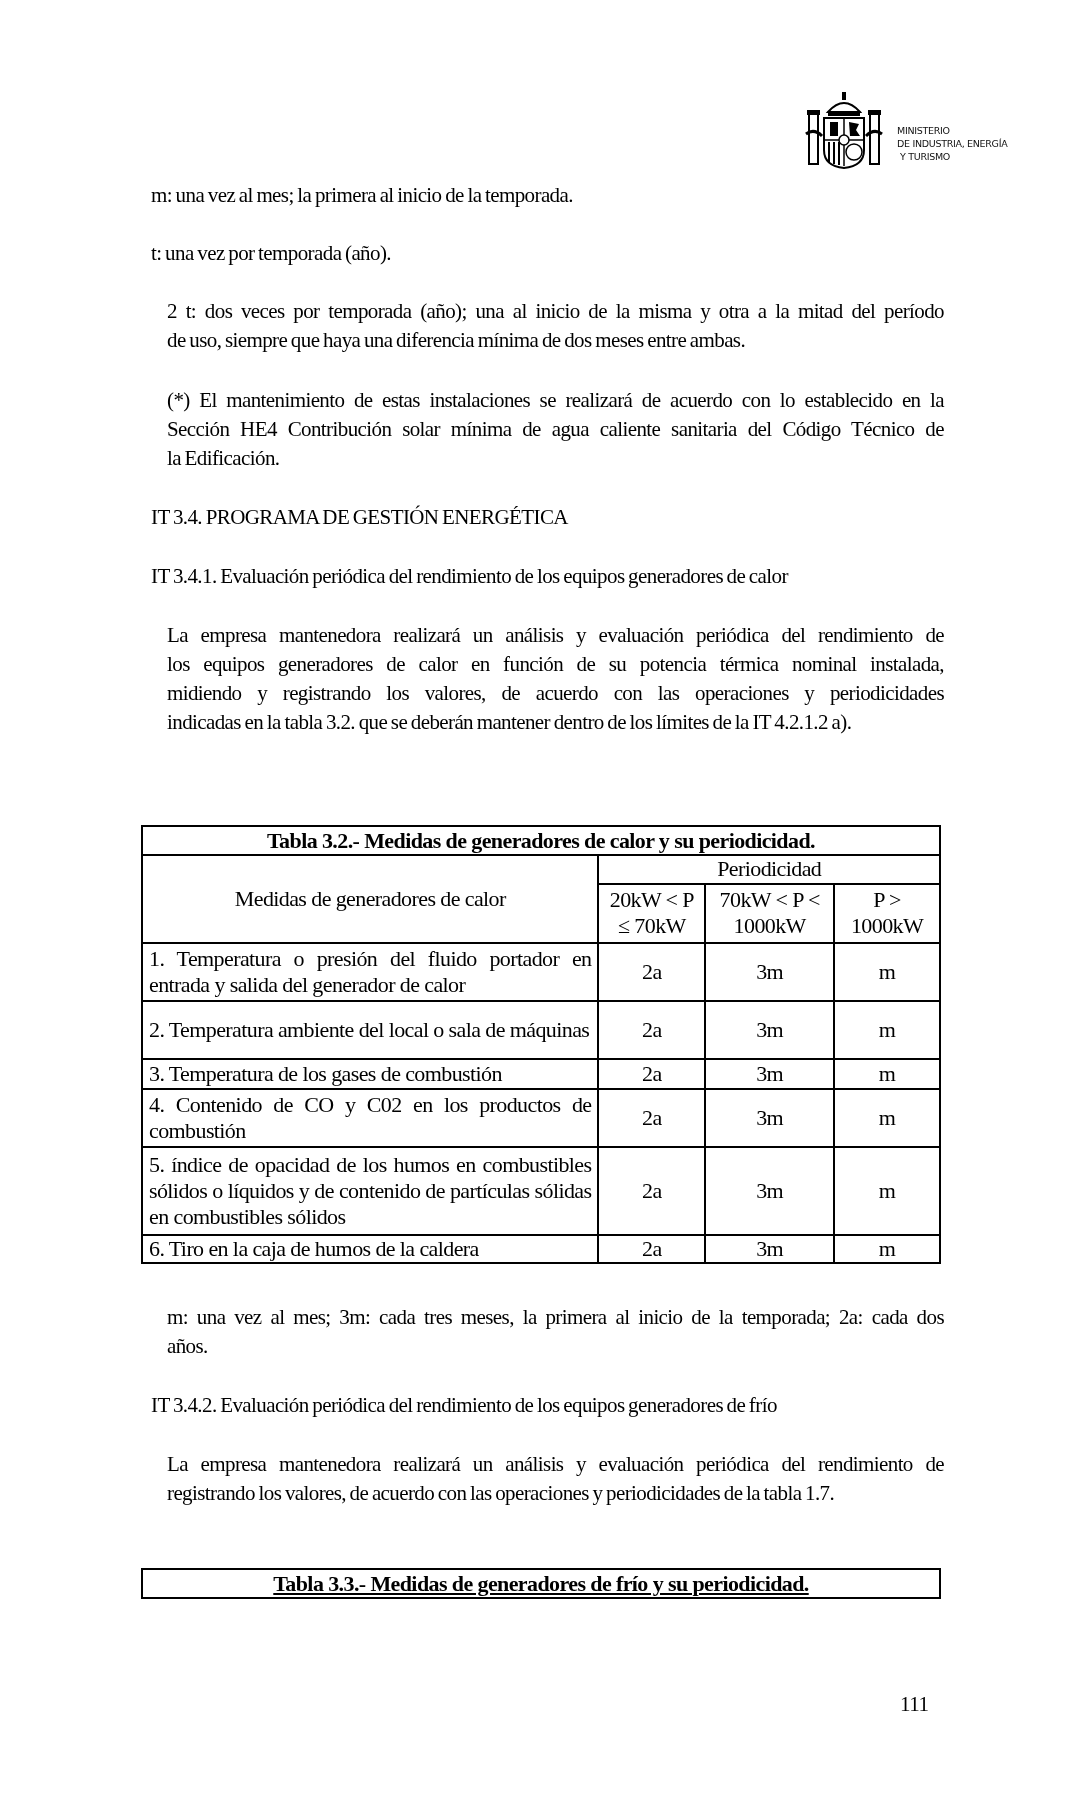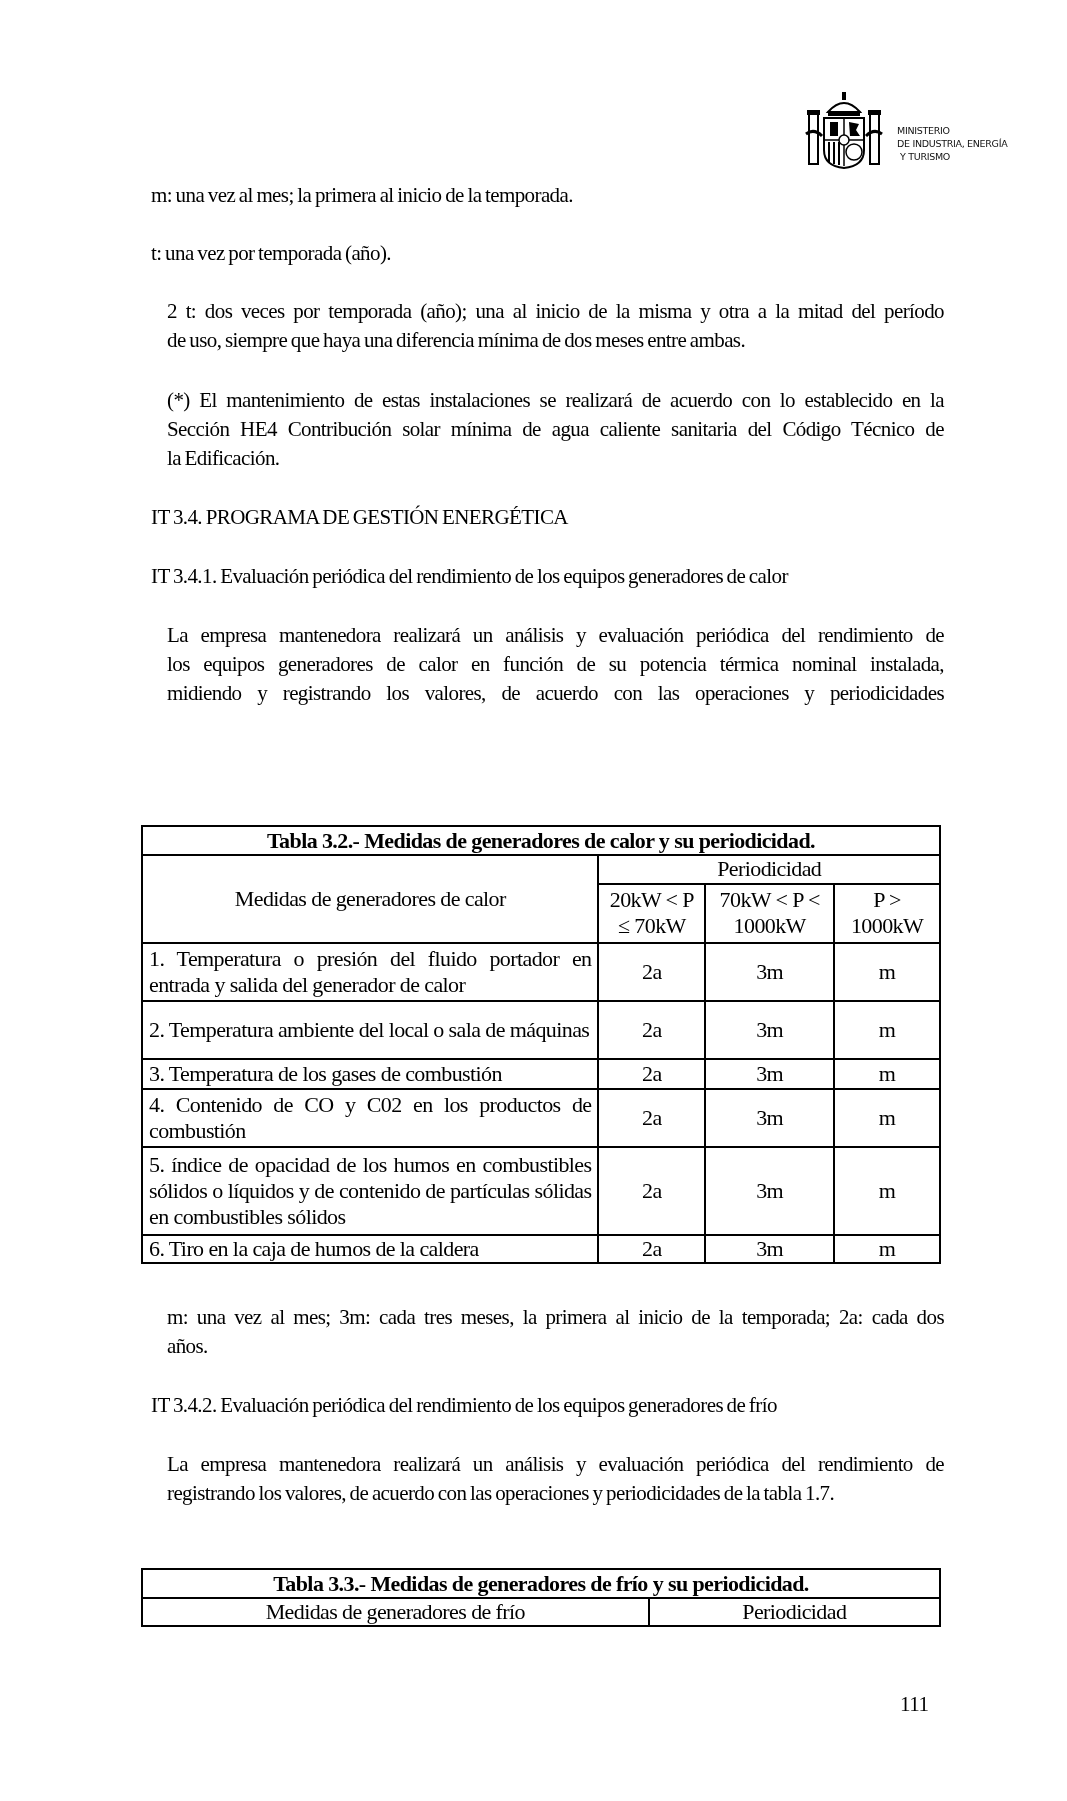--- a/index.html
+++ b/index.html
@@ -18,21 +18,21 @@
               line-height:13px; letter-spacing:-0.3px; color:#111; }
   .ministry div:nth-child(3){ padding-left:3px; }
   
   table { position:absolute; border-collapse:collapse; font-size:22px; letter-spacing:-0.6px; }
   td { border:2px solid #000; padding:0 6px; vertical-align:middle; line-height:26px; }
   .t32 { left:141px; top:825px; width:800px; }
   .t32 .title td, .t33 .title td { text-align:center; font-weight:bold; height:27px; }
   .t32 td.center { text-align:center; }
   .t32 td.desc { text-align:justify; text-align-last:left; }
   .t32 td.desc.one { text-align-last:left; }
-  .t33 { left:141px; top:1568px; width:800px; }
+  .t33 { left:141px; top:1568px; width:800px;text-decoration:underline; }
   .t33 td { text-align:center; height:26px; }
   .pageno { left:900px; top:1680px; font-size:21px; letter-spacing:-0.5px; }
 </style>
 </head>
 <body>
 
 <div class="abs logo">
   <svg width="80" height="80" viewBox="0 0 80 80">
 
     <path d="M24 22 Q40 4 56 22 Z" fill="none" stroke="#000" stroke-width="2"></path>
@@ -74,20 +74,21 @@
   <div>(*) El mantenimiento de estas instalaciones se realizará de acuerdo con lo establecido en la</div>
   <div>Sección HE4 Contribución solar mínima de agua caliente sanitaria del Código Técnico de</div>
   <div class="last">la Edificación.</div>
 </div>
 <div class="line" style="top:503px">IT 3.4. PROGRAMA DE GESTIÓN ENERGÉTICA</div>
 <div class="line" style="top:562px">IT 3.4.1. Evaluación periódica del rendimiento de los equipos generadores de calor</div>
 <div class="para" style="top:621px">
   <div>La empresa mantenedora realizará un análisis y evaluación periódica del rendimiento de</div>
   <div>los equipos generadores de calor en función de su potencia térmica nominal instalada,</div>
   <div>midiendo y registrando los valores, de acuerdo con las operaciones y periodicidades</div>
+  <div class="last">indicadas en la tabla 3.2. que se deberán mantener dentro de los límites de la IT 4.2.1.2 a).</div>
 </div>
 
 <table class="t32">
   <colgroup>
     <col style="width:458px">
       <col style="width:107px">
       <col style="width:129px">
       <col style="width:106px">
   </colgroup>
   <tbody>
@@ -163,20 +164,16 @@
 
 <table class="t33">
   <colgroup>
       <col style="width:508px">
       <col style="width:292px">
     </colgroup>
   <tbody>
       <tr class="title">
     <td colspan="2">Tabla 3.3.- Medidas de generadores de frío y su periodicidad.</td>
   </tr>
-  <tr>
-    <td>Medidas de generadores de frío</td>
-    <td>Periodicidad</td>
-  </tr>
 </tbody>
   </table>
 
 <div class="abs pageno">111</div>
 
 </body></html>

